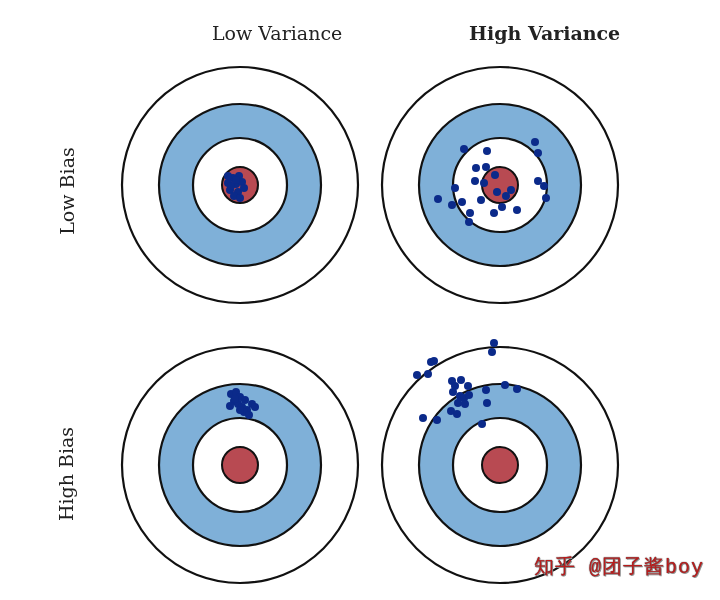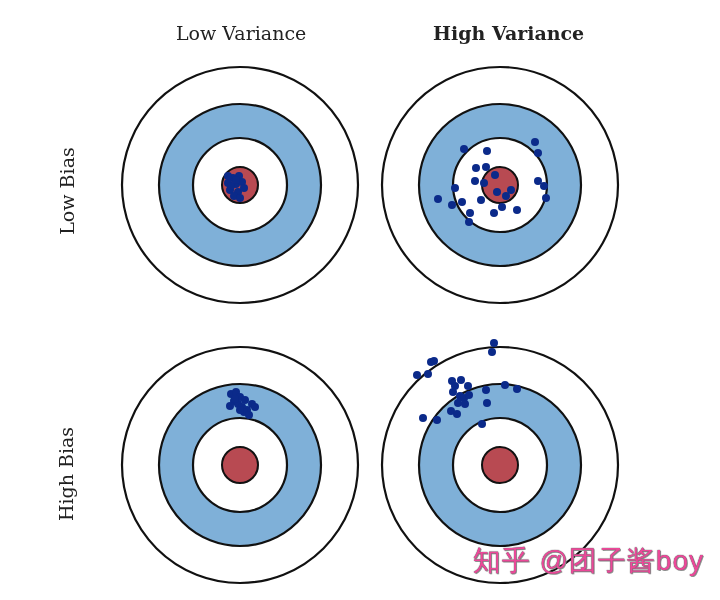--- a/index.html
+++ b/index.html
@@ -1,20 +1,20 @@
 <!DOCTYPE html>
 <html><head>
 <meta charset="utf-8">
 <style>
   html, body { margin: 0; padding: 0; background: #ffffff; }
   body { width: 720px; height: 600px; position: relative; overflow: hidden; font-family: "DejaVu Serif", serif; }
-  .col-label { position: absolute; top: 22px; font-size: 19px; color: #222; font-family: "DejaVu Serif", serif; white-space: nowrap; }
+  .col-label { position: absolute; top: 22px; font-size: 19px; color: #222; font-family: "DejaVu Serif", serif; white-space: nowrap; margin-left: 36px; }
   .row-label { position: absolute; font-size: 19px; color: #222; font-family: "DejaVu Serif", serif; white-space: nowrap; transform: rotate(-90deg); transform-origin: center center; }
   svg.board { position: absolute; left: 0; top: 0; }
-  .watermark { position: absolute; right: 16px; bottom: 20px; font-family: Liberation Sans, sans-serif; font-size: 28px; color: #ec4899; text-shadow: 0 0 1px #666, 0 0 1px #666, 1px 1px 0 #999; letter-spacing: 1px; }
+  .watermark { position: absolute; right: 16px; bottom: 20px; font-family: Liberation Mono, monospace; font-size: 20px; color: #b91c1c; text-shadow: 0 0 1px #666, 0 0 1px #666, 1px 1px 0 #999; letter-spacing: 1px; }
 </style>
 </head>
 <body>
 
 <div class="col-label" style="left:176px;">Low Variance</div>
 <div class="col-label" style="left:433px;font-weight:bold;">High Variance</div>
 
 <div class="row-label" style="left:22px; top:180px; width:90px; text-align:center;">Low Bias</div>
 <div class="row-label" style="left:16px; top:463px; width:100px; text-align:center;">High Bias</div>
 

